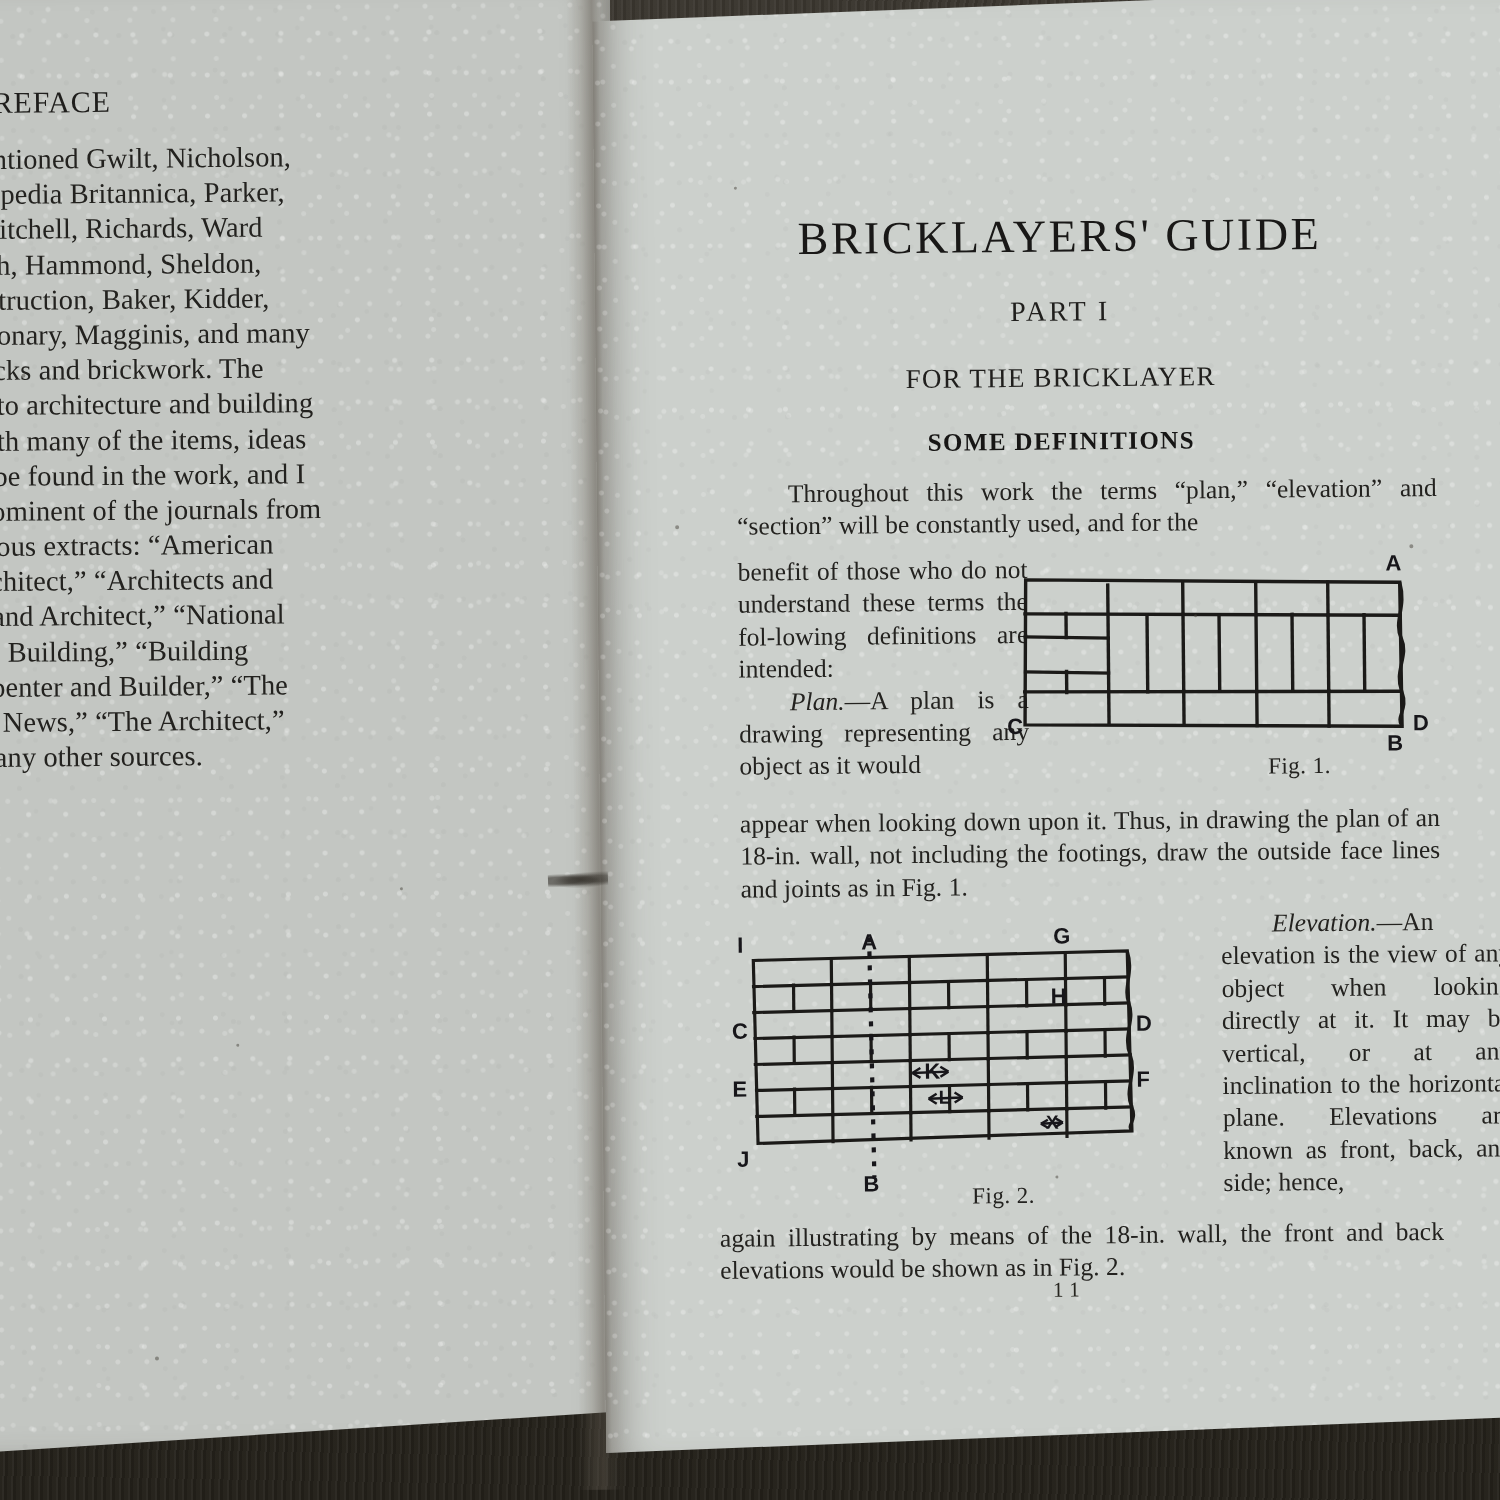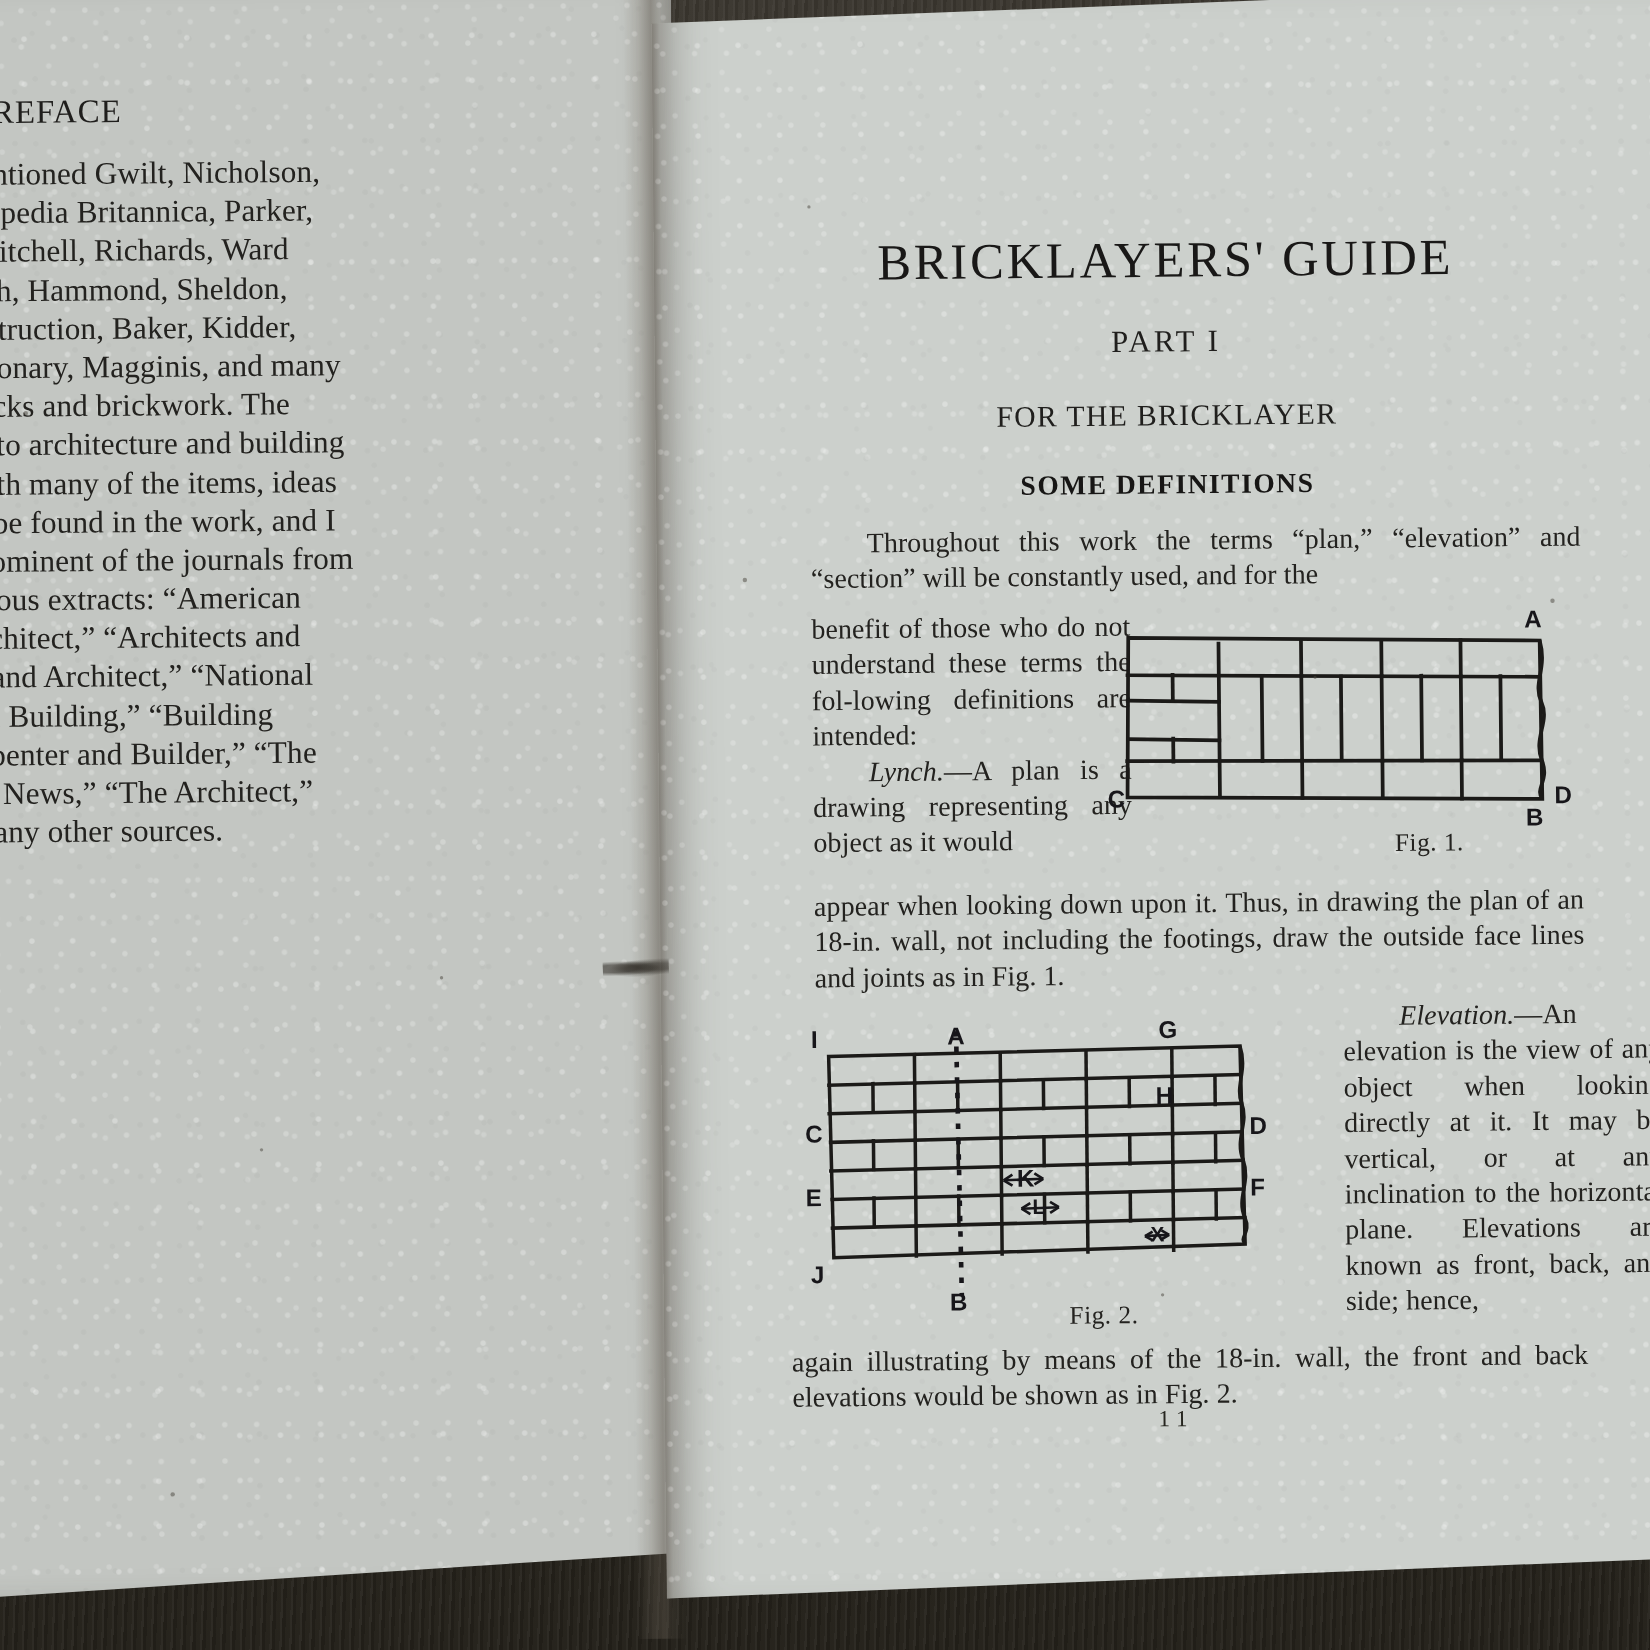--- a/index.html
+++ b/index.html
@@ -197,21 +197,21 @@
       <div class="part">PART I</div>
       <div class="subhead">FOR THE BRICKLAYER</div>
       <div class="sec-head">SOME DEFINITIONS</div>
 
       <div class="rbody" id="r-intro">
         <p class="indent">Throughout this work the terms “plan,” “elevation” and “section” will be constantly used, and for the</p>
       </div>
 
       <div class="rbody" id="r-col-left">
         <p>benefit of those who do not understand these terms the fol-lowing definitions are intended:</p>
-        <p class="indent"><span class="ital">Lynch.</span><span>—A plan is a drawing representing any object as it would</span></p>
+        <p class="indent"><span class="ital">Plan.</span><span>—A plan is a drawing representing any object as it would</span></p>
       </div>
 
       <div class="rbody" id="r-mid">
         <p>appear when looking down upon it.   Thus, in drawing the plan of an 18-in. wall, not including the footings, draw the outside face lines and joints as in Fig. 1.</p>
       </div>
 
       <div class="rbody" id="r-col-right">
         <p class="indent"><span class="ital">Elevation.</span><span>—An elevation is the view of any object when looking directly at it. It may be vertical, or at any inclination to the horizontal plane.  Elevations are known as front, back, and side; hence,</span></p>
       </div>
 

